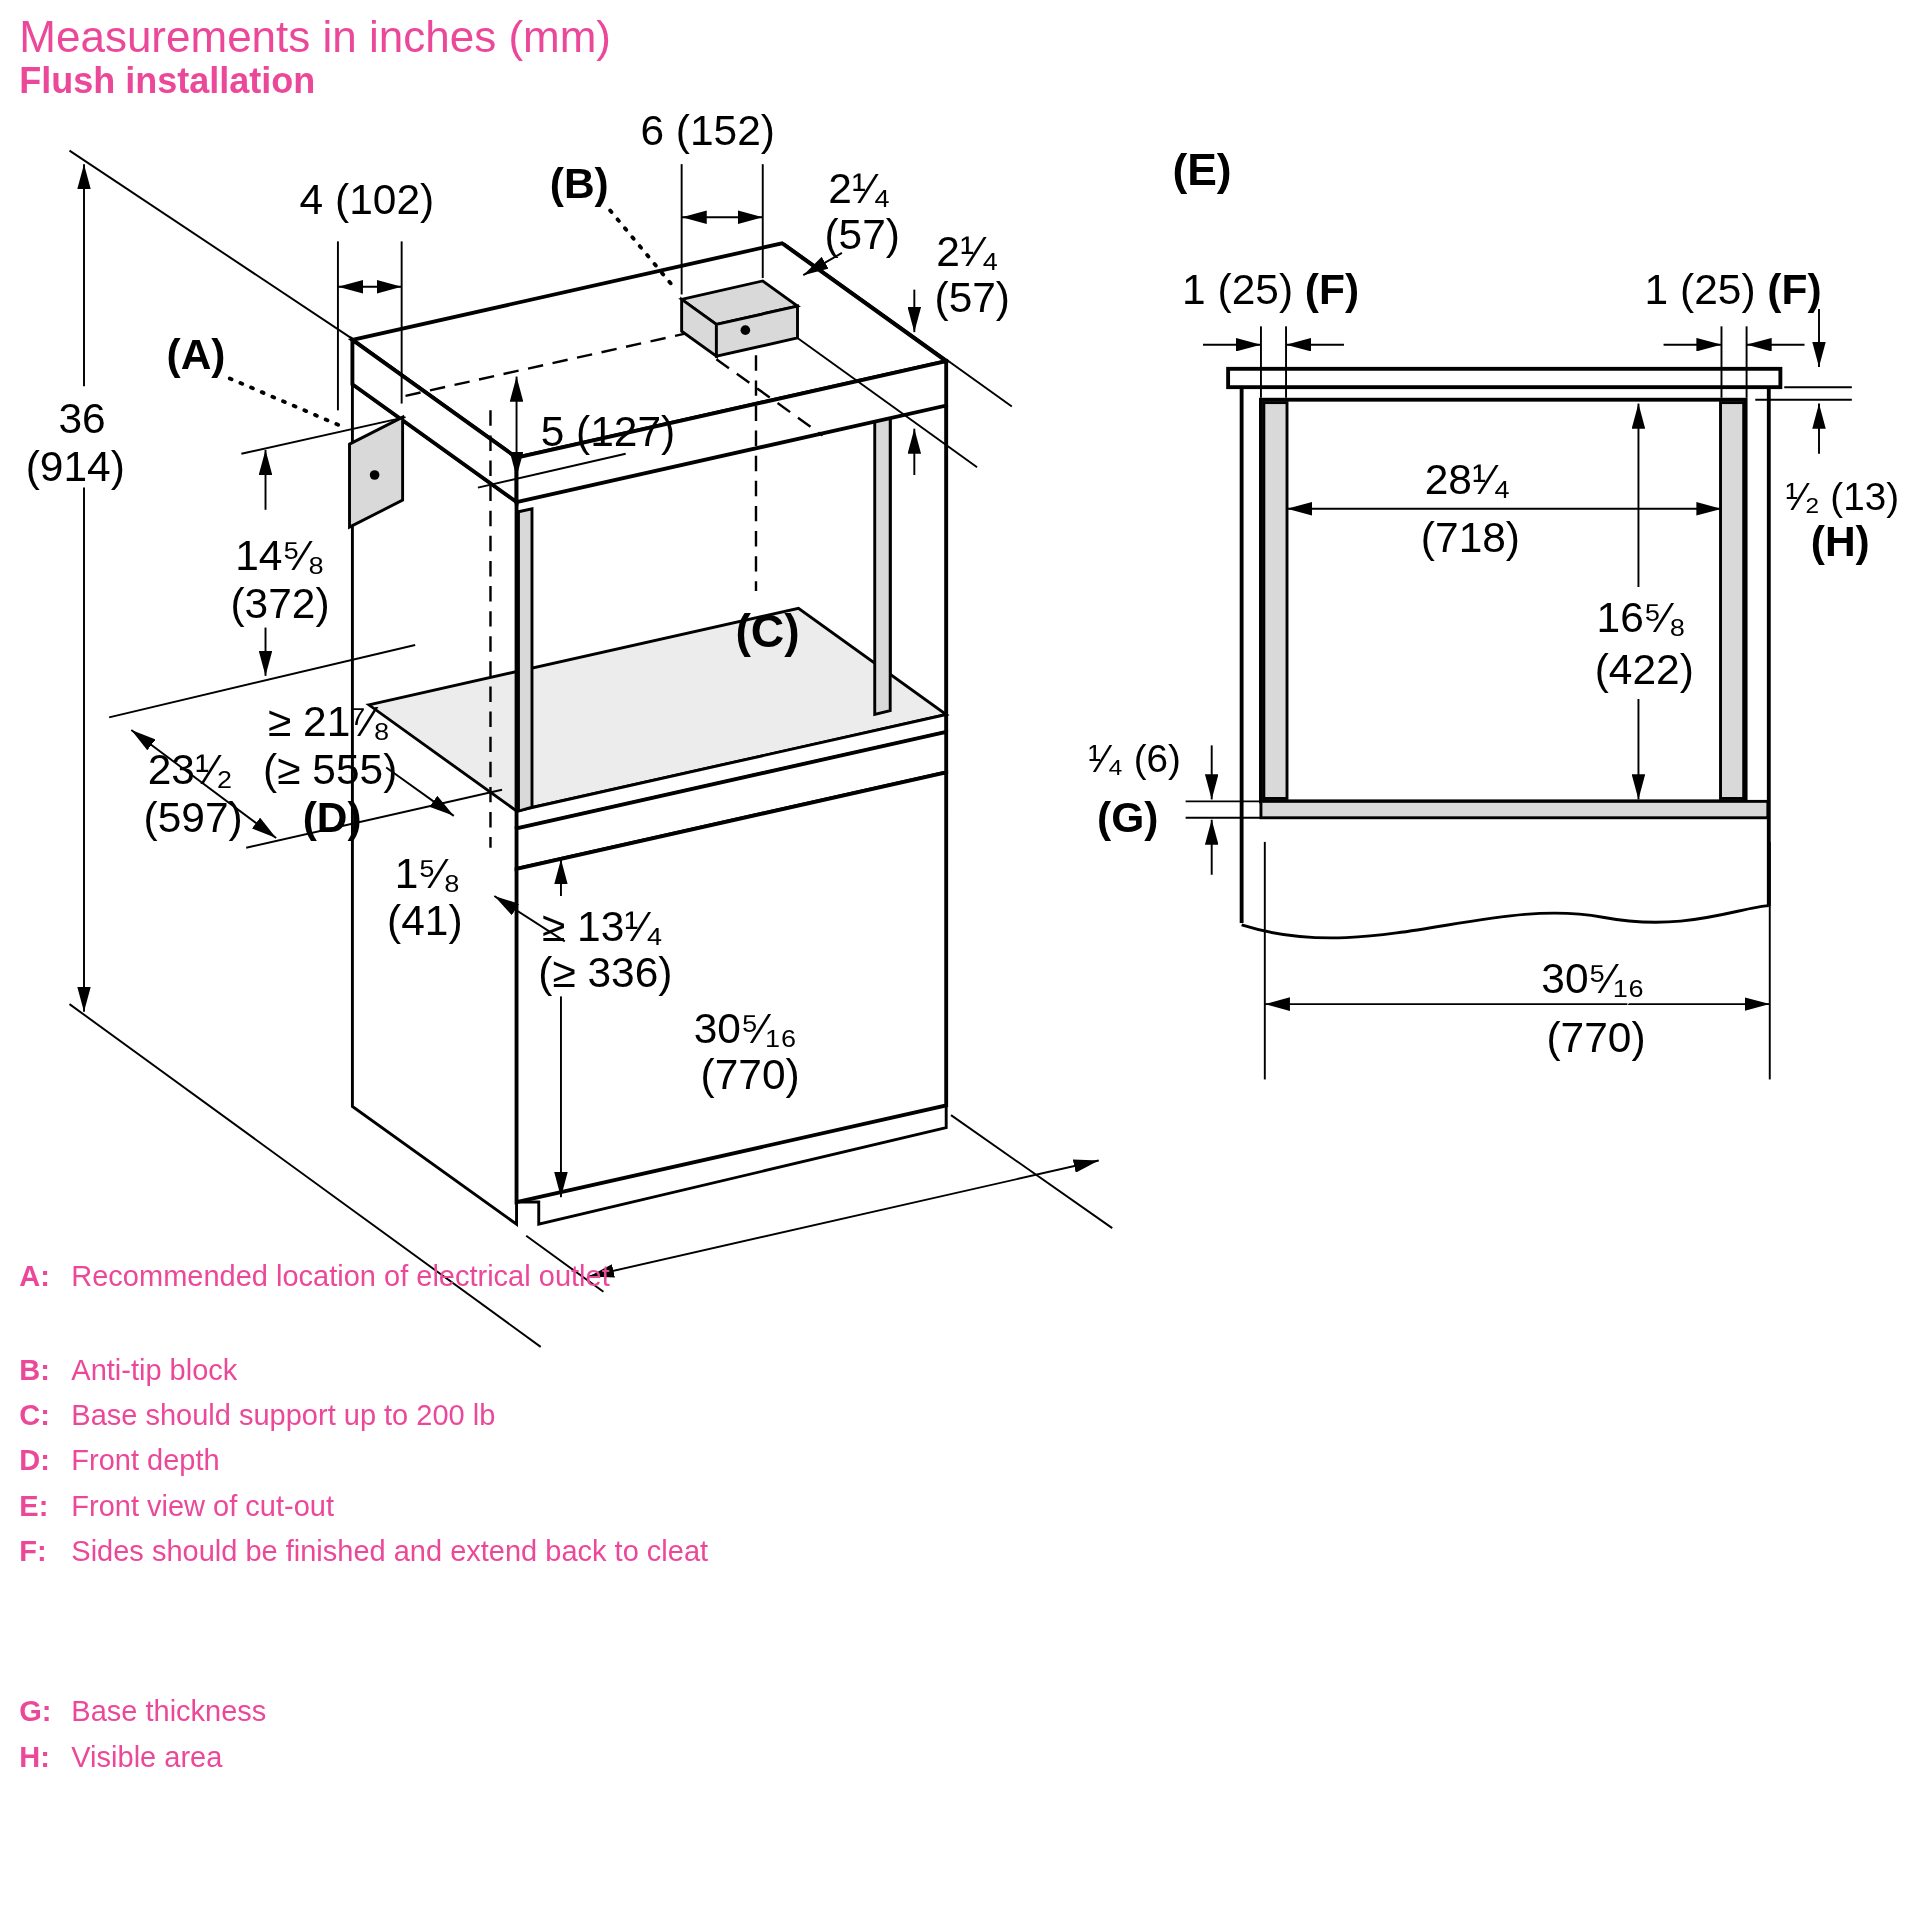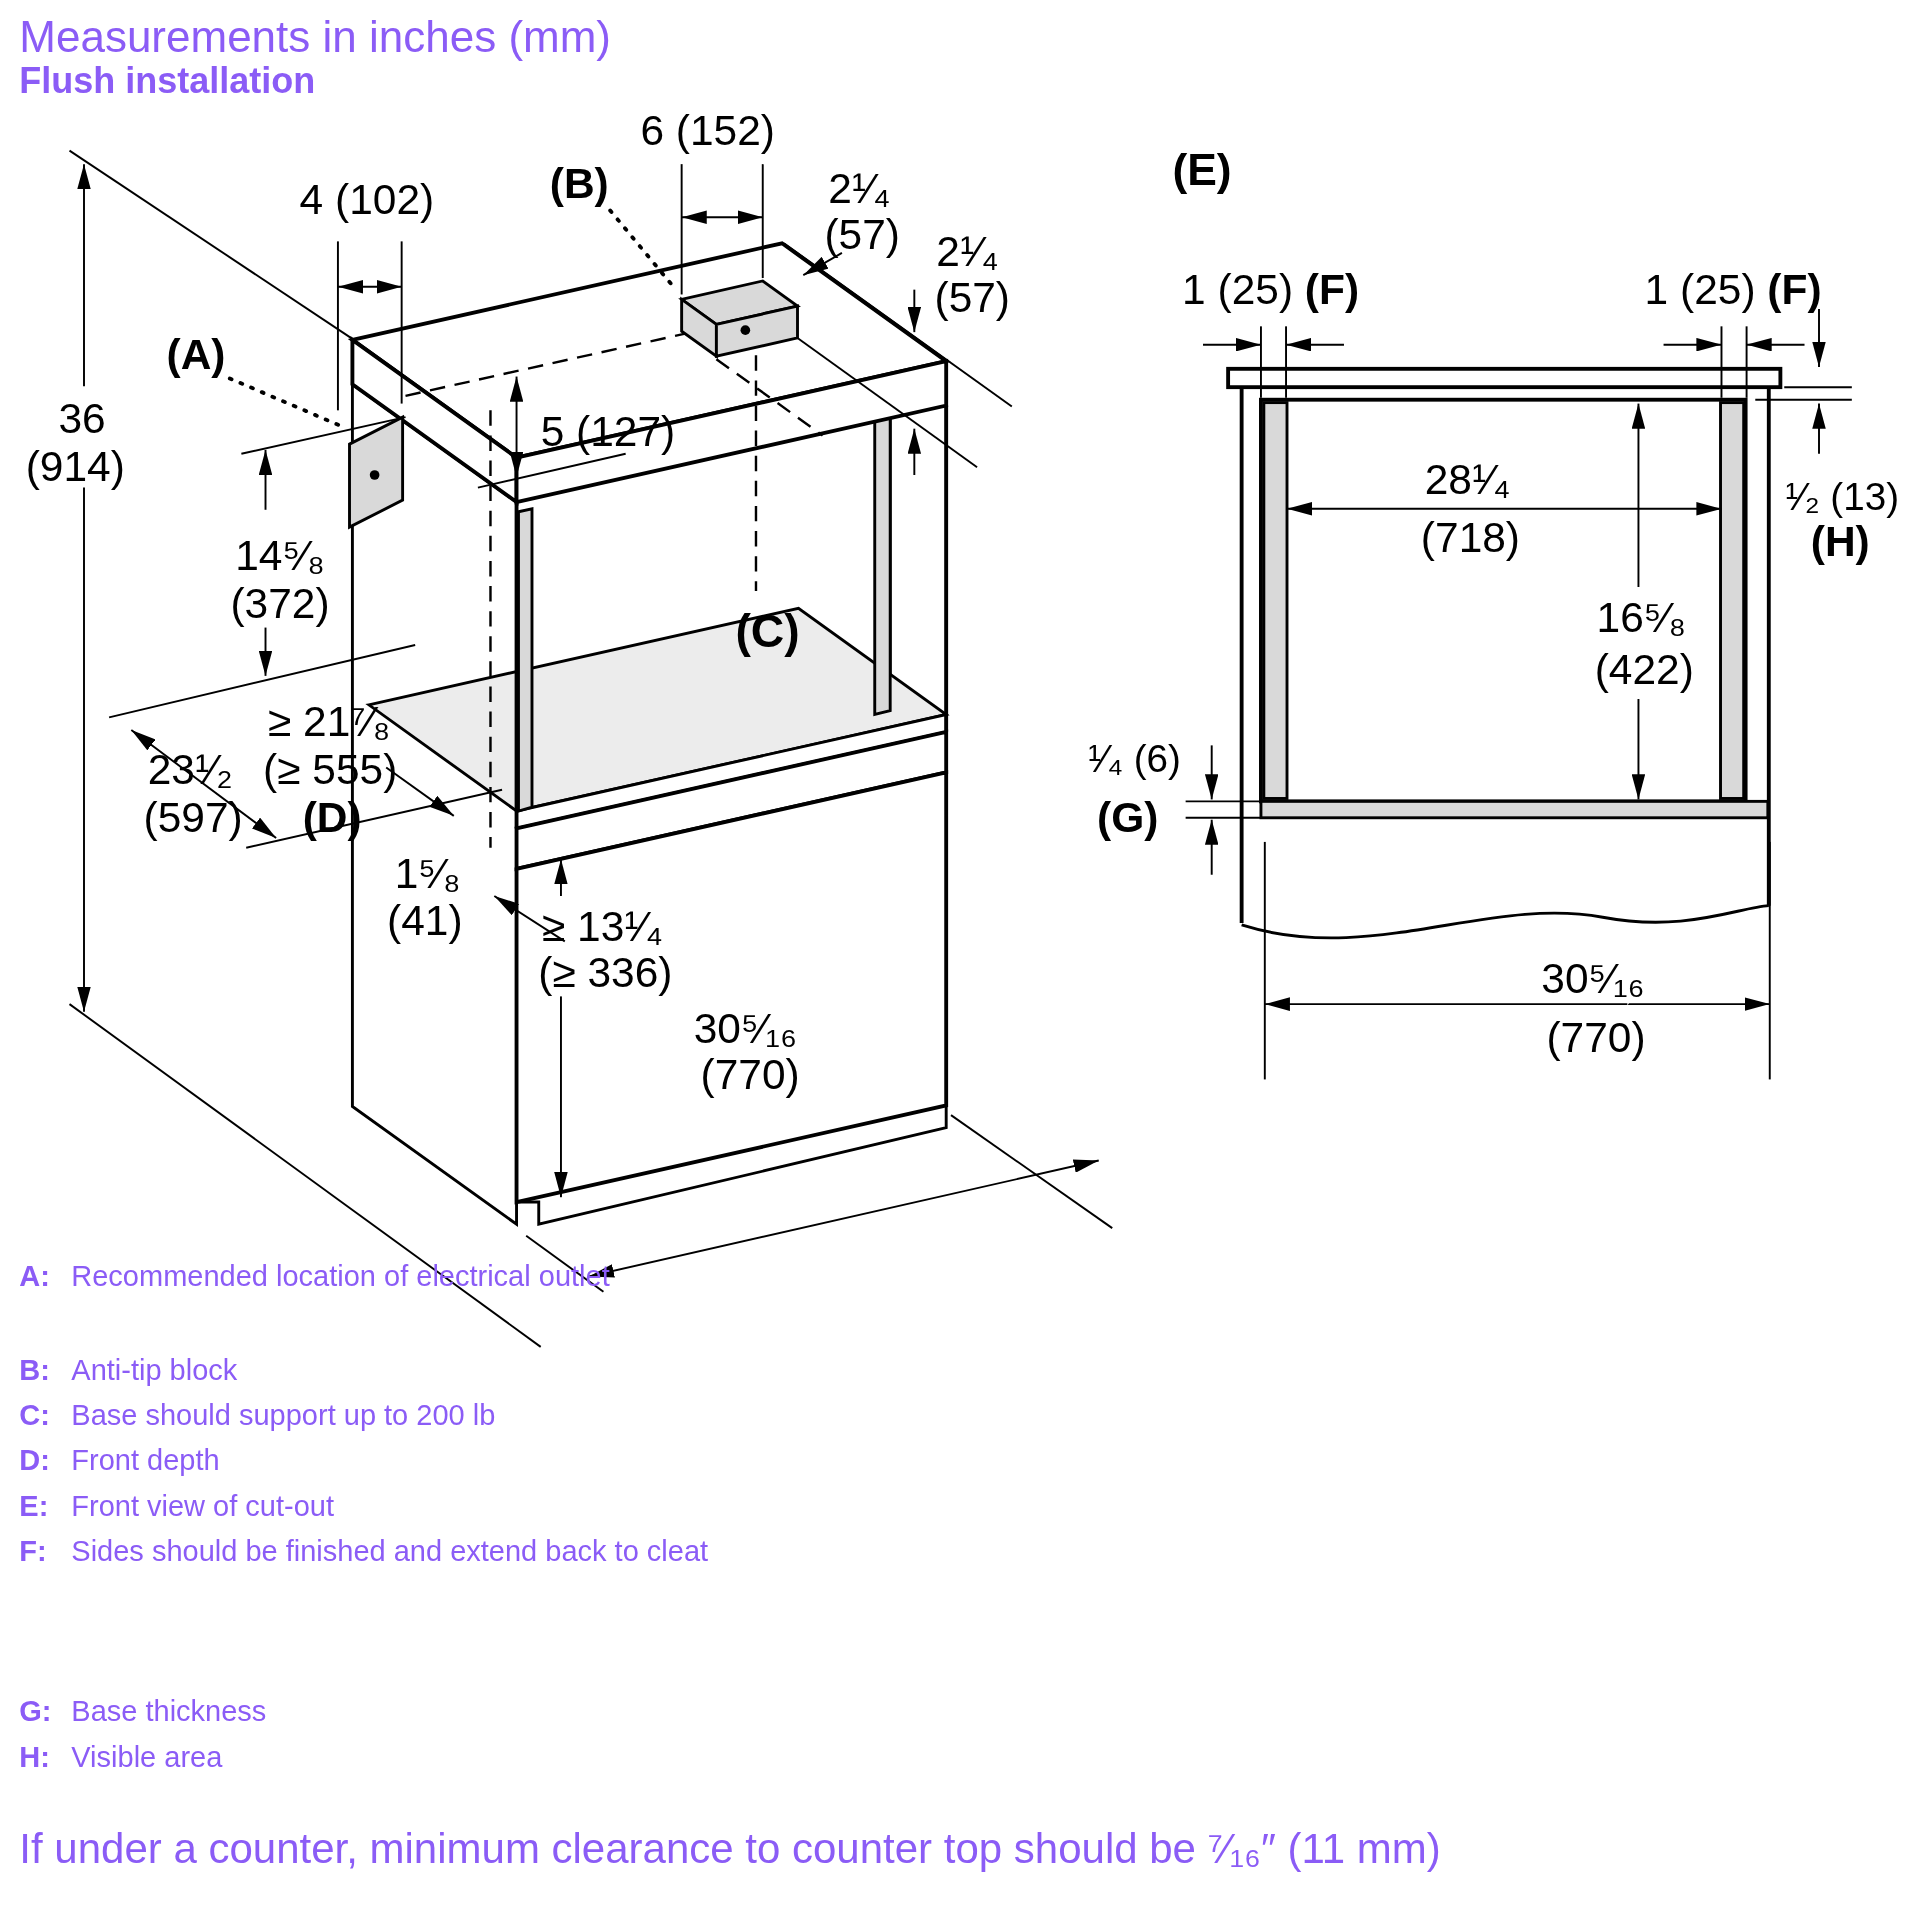--- a/index.html
+++ b/index.html
@@ -1,17 +1,17 @@
 <!DOCTYPE html>
 <html><head>
 <meta charset="utf-8">
 <style>
   html,body{margin:0;padding:0;background:#fff;}
   #page{position:relative;width:1931px;height:1931px;background:#fff;
-        font-family:"Liberation Sans",sans-serif;color:#8b5cf6;overflow:hidden;}
+        font-family:"Liberation Sans",sans-serif;color:#ec4899;overflow:hidden;}
   #art{position:absolute;left:0;top:0;}
   svg text{fill:#000;font-family:"Liberation Sans",sans-serif;font-size:44px;}
   svg text.b{font-weight:bold;}
   svg text.s{font-size:40px;}
   .ln{stroke:#000;stroke-width:3;fill:none;}
   .tk{stroke:#000;stroke-width:4;fill:none;}
   .tn{stroke:#000;stroke-width:2;fill:none;}
   .wh{fill:#fff;stroke:#000;stroke-width:4;}
   .wh3{fill:#fff;stroke:#000;stroke-width:3;}
   .gy{fill:#d9d9d9;stroke:#000;stroke-width:3;}
@@ -223,15 +223,14 @@
   </div>
   <div class="lrow" style="top:1490px">
     <span class="k">E:</span><span>Front view of cut-out</span>
   </div>
   <div class="lrow" style="top:1695px">
     <span class="k">G:</span><span>Base thickness</span>
   </div>
   <div class="lrow" style="top:1741px">
     <span class="k">H:</span><span>Visible area</span>
   </div>
-  <div class="note" style="left:19.3px;top:1825px">If under a counter, minimum clearance to counter top should be ⁷⁄₁₆″ (11 mm)</div>
 </div>
 
 
 </body></html>

